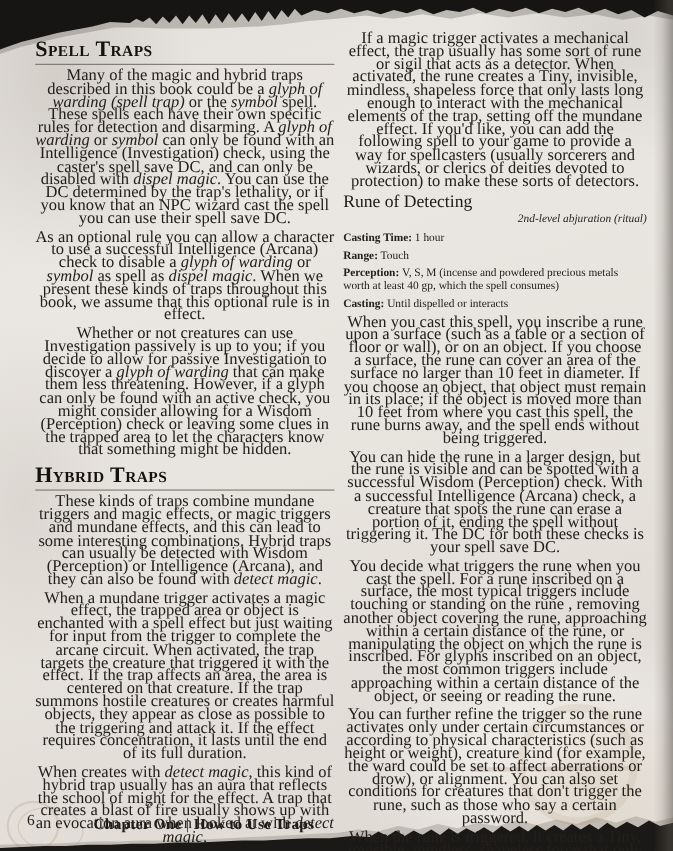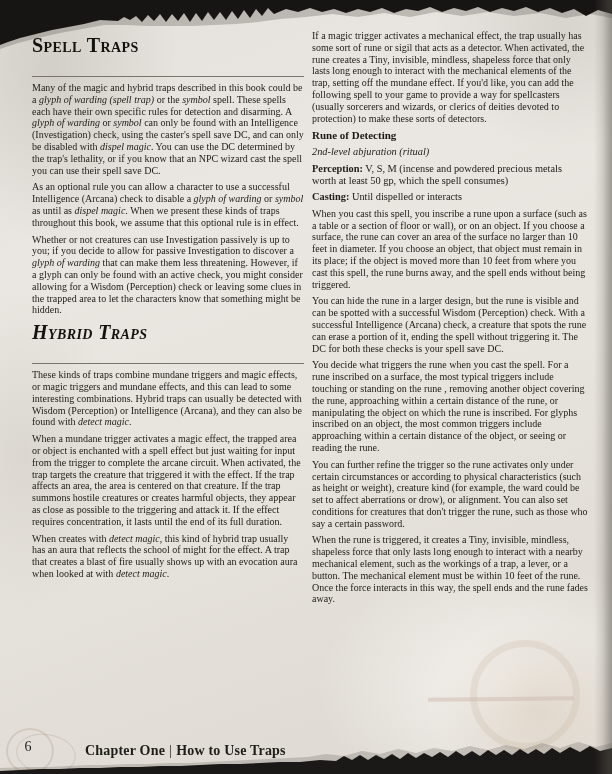--- a/index.html
+++ b/index.html
@@ -34,27 +34,27 @@
   .right-shade{position:absolute;top:0;right:0;width:18px;height:774px;pointer-events:none;
     background:linear-gradient(to right,rgba(90,85,78,0) 0%,rgba(110,104,96,.18) 45%,rgba(95,90,83,.42) 80%,rgba(80,76,70,.5) 100%);}
   
   .col{position:absolute;color:#23201c;}
   .col-left{left:32px;top:34px;width:272px;}
   .col-right{left:312px;top:30px;width:276px;}
   h2.section-heading{
     font-family:"Liberation Serif", serif;
     font-variant:small-caps;font-weight:700;font-size:20px;line-height:22px;
     letter-spacing:.4px;color:#14120f;
-    border-bottom:1px solid #7a746c;padding-bottom:20px;margin:0 0 5px 0;
+    border-bottom:1px solid #7a746c;padding-bottom:2px;margin:0 0 5px 0;
   }
-  h2.second{margin-top:4px;font-style:italic;}
-  p.body{font-size:10px;line-height:11.8px;margin:0 0 5px 0;text-align:left;}
+  h2.second{margin-top:4px;}
+  p.body{font-size:15px;line-height:11.8px;margin:0 0 5px 0;text-align:center;}
   p.body em{font-style:italic;}
-  .spell-name{font-weight:700;font-size:11px;line-height:13px;color:#1a1815;margin:3px 0 4px 0;}
-  .spell-level{font-style:italic;font-size:10.35px;line-height:12px;margin:0 0 5px 0;}
+  .spell-name{font-weight:400;font-size:16px;line-height:13px;color:#1a1815;margin:3px 0 4px 0;}
+  .spell-level{font-style:italic;font-size:10.35px;line-height:12px;margin:0 0 5px 0;text-align:right;}
   p.stat{font-size:10.35px;line-height:11.8px;margin:0 0 4.5px 0;}
   p.stat b{font-weight:700;}
   
   .page-number{position:absolute;left:14px;top:739px;width:28px;text-align:center;
     font-size:14px;color:#1e1c19;}
   .footer-chapter{position:absolute;left:85px;top:743px;font-size:14px;font-weight:700;
     letter-spacing:.2px;color:#1e1c19;}
   .footer-chapter .sep{padding:0 4px;font-weight:400;}
 </style>
 </head>
@@ -80,35 +80,37 @@
   <svg class="torn torn-bottom" width="612" height="36" viewBox="0 0 612 36">
     <polygon fill="#6b665e" opacity="0.28" points="0,36 612,36 612,5 596,9 578,4 560,10 542,5 524,11 506,7 488,12 470,8 452,13 434,10 416,15 398,11 380,16 362,13 344,18 326,16 308,19 288,20 268,21 248,22 228,23 208,24 188,25 168,25 148,26 128,26 108,27 88,27 68,28 48,29 28,29 0,30"></polygon>
     <polygon fill="#1b1917" points="0,36 612,36 612,10 600,13 590,8 580,14 570,9 560,15 552,10 544,16 536,11 528,16 520,11 512,17 504,12 496,17 488,12 480,18 472,13 464,18 456,13 448,19 440,14 432,19 424,15 416,20 408,15 400,21 392,16 384,21 376,17 368,22 360,17 352,22 344,18 336,23 320,22 300,24 280,24 260,25 240,26 220,26 200,27 180,28 160,28 140,29 120,29 100,30 80,30 60,31 40,31 20,32 0,33"></polygon>
   </svg>
 
   <div class="right-shade"></div>
 
   <div class="col col-left">
     <h2 class="section-heading">Spell Traps</h2>
     <p class="body"><span>Many of the magic and hybrid traps described in this book could be a </span><em>glyph of warding (spell trap)</em><span> or the </span><em>symbol</em><span> spell. These spells each have their own specific rules for detection and disarming. A </span><em>glyph of warding</em><span> or </span><em>symbol</em><span> can only be found with an Intelligence (Investigation) check, using the caster's spell save DC, and can only be disabled with </span><em>dispel magic</em><span>. You can use the DC determined by the trap's lethality, or if you know that an NPC wizard cast the spell you can use their spell save DC.</span></p>
-    <p class="body"><span>As an optional rule you can allow a character to use a successful Intelligence (Arcana) check to disable a </span><em>glyph of warding</em><span> or </span><em>symbol</em><span> as until as </span><em>dispel magic</em><span>. When we present these kinds of traps throughout this book, we assume that this optional rule is in effect.</span></p>
+    <p class="body"><span>As an optional rule you can allow a character to use a successful Intelligence (Arcana) check to disable a </span><em>glyph of warding</em><span> or </span><em>symbol</em><span> as spell as </span><em>dispel magic</em><span>. When we present these kinds of traps throughout this book, we assume that this optional rule is in effect.</span></p>
     <p class="body"><span>Whether or not creatures can use Investigation passively is up to you; if you decide to allow for passive Investigation to discover a </span><em>glyph of warding</em><span> that can make them less threatening. However, if a glyph can only be found with an active check, you might consider allowing for a Wisdom (Perception) check or leaving some clues in the trapped area to let the characters know that something might be hidden.</span></p>
     <h2 class="section-heading second">Hybrid Traps</h2>
     <p class="body"><span>These kinds of traps combine mundane triggers and magic effects, or magic triggers and mundane effects, and this can lead to some interesting combinations. Hybrid traps can usually be detected with Wisdom (Perception) or Intelligence (Arcana), and they can also be found with </span><em>detect magic</em><span>.</span></p>
     <p class="body"><span>When a mundane trigger activates a magic effect, the trapped area or object is enchanted with a spell effect but just waiting for input from the trigger to complete the arcane circuit. When activated, the trap targets the creature that triggered it with the effect. If the trap affects an area, the area is centered on that creature. If the trap summons hostile creatures or creates harmful objects, they appear as close as possible to the triggering and attack it. If the effect requires concentration, it lasts until the end of its full duration.</span></p>
     <p class="body"><span>When creates with </span><em>detect magic</em><span>, this kind of hybrid trap usually has an aura that reflects the school of might for the effect. A trap that creates a blast of fire usually shows up with an evocation aura when looked at with </span><em>detect magic</em><span>.</span></p>
   </div>
 
   <div class="col col-right">
     <p class="body"><span>If a magic trigger activates a mechanical effect, the trap usually has some sort of rune or sigil that acts as a detector. When activated, the rune creates a Tiny, invisible, mindless, shapeless force that only lasts long enough to interact with the mechanical elements of the trap, setting off the mundane effect. If you'd like, you can add the following spell to your game to provide a way for spellcasters (usually sorcerers and wizards, or clerics of deities devoted to protection) to make these sorts of detectors.</span></p>
 
     <div class="spell-name">Rune of Detecting</div>
     <div class="spell-level">2nd-level abjuration (ritual)</div>
 
-    <p class="stat"><b>Perception:</b> <span>V, S, M (incense and powdered precious metals worth at least 50 gp, which the spell consumes)</span></p>
+    <p class="stat"><b>Casting Time:</b> <span>1 hour</span></p>
+    <p class="stat"><b>Range:</b> <span>Touch</span></p>
+    <p class="stat"><b>Perception:</b> <span>V, S, M (incense and powdered precious metals worth at least 40 gp, which the spell consumes)</span></p>
     <p class="stat"><b>Casting:</b> <span>Until dispelled or interacts</span></p>
 
     <p class="body"><span>When you cast this spell, you inscribe a rune upon a surface (such as a table or a section of floor or wall), or on an object. If you choose a surface, the rune can cover an area of the surface no larger than 10 feet in diameter. If you choose an object, that object must remain in its place; if the object is moved more than 10 feet from where you cast this spell, the rune burns away, and the spell ends without being triggered.</span></p>
     <p class="body"><span>You can hide the rune in a larger design, but the rune is visible and can be spotted with a successful Wisdom (Perception) check. With a successful Intelligence (Arcana) check, a creature that spots the rune can erase a portion of it, ending the spell without triggering it. The DC for both these checks is your spell save DC.</span></p>
     <p class="body"><span>You decide what triggers the rune when you cast the spell. For a rune inscribed on a surface, the most typical triggers include touching or standing on the rune , removing another object covering the rune, approaching within a certain distance of the rune, or manipulating the object on which the rune is inscribed. For glyphs inscribed on an object, the most common triggers include approaching within a certain distance of the object, or seeing or reading the rune.</span></p>
     <p class="body"><span>You can further refine the trigger so the rune activates only under certain circumstances or according to physical characteristics (such as height or weight), creature kind (for example, the ward could be set to affect aberrations or drow), or alignment. You can also set conditions for creatures that don't trigger the rune, such as those who say a certain password.</span></p>
     <p class="body"><span>When the rune is triggered, it creates a Tiny, invisible, mindless, shapeless force that only lasts long enough to interact with a nearby mechanical element, such as the workings of a trap, a lever, or a button. The mechanical element must be within 10 feet of the rune. Once the force interacts in this way, the spell ends and the rune fades away.</span></p>
   </div>
 
   <div class="page-number">6</div>

